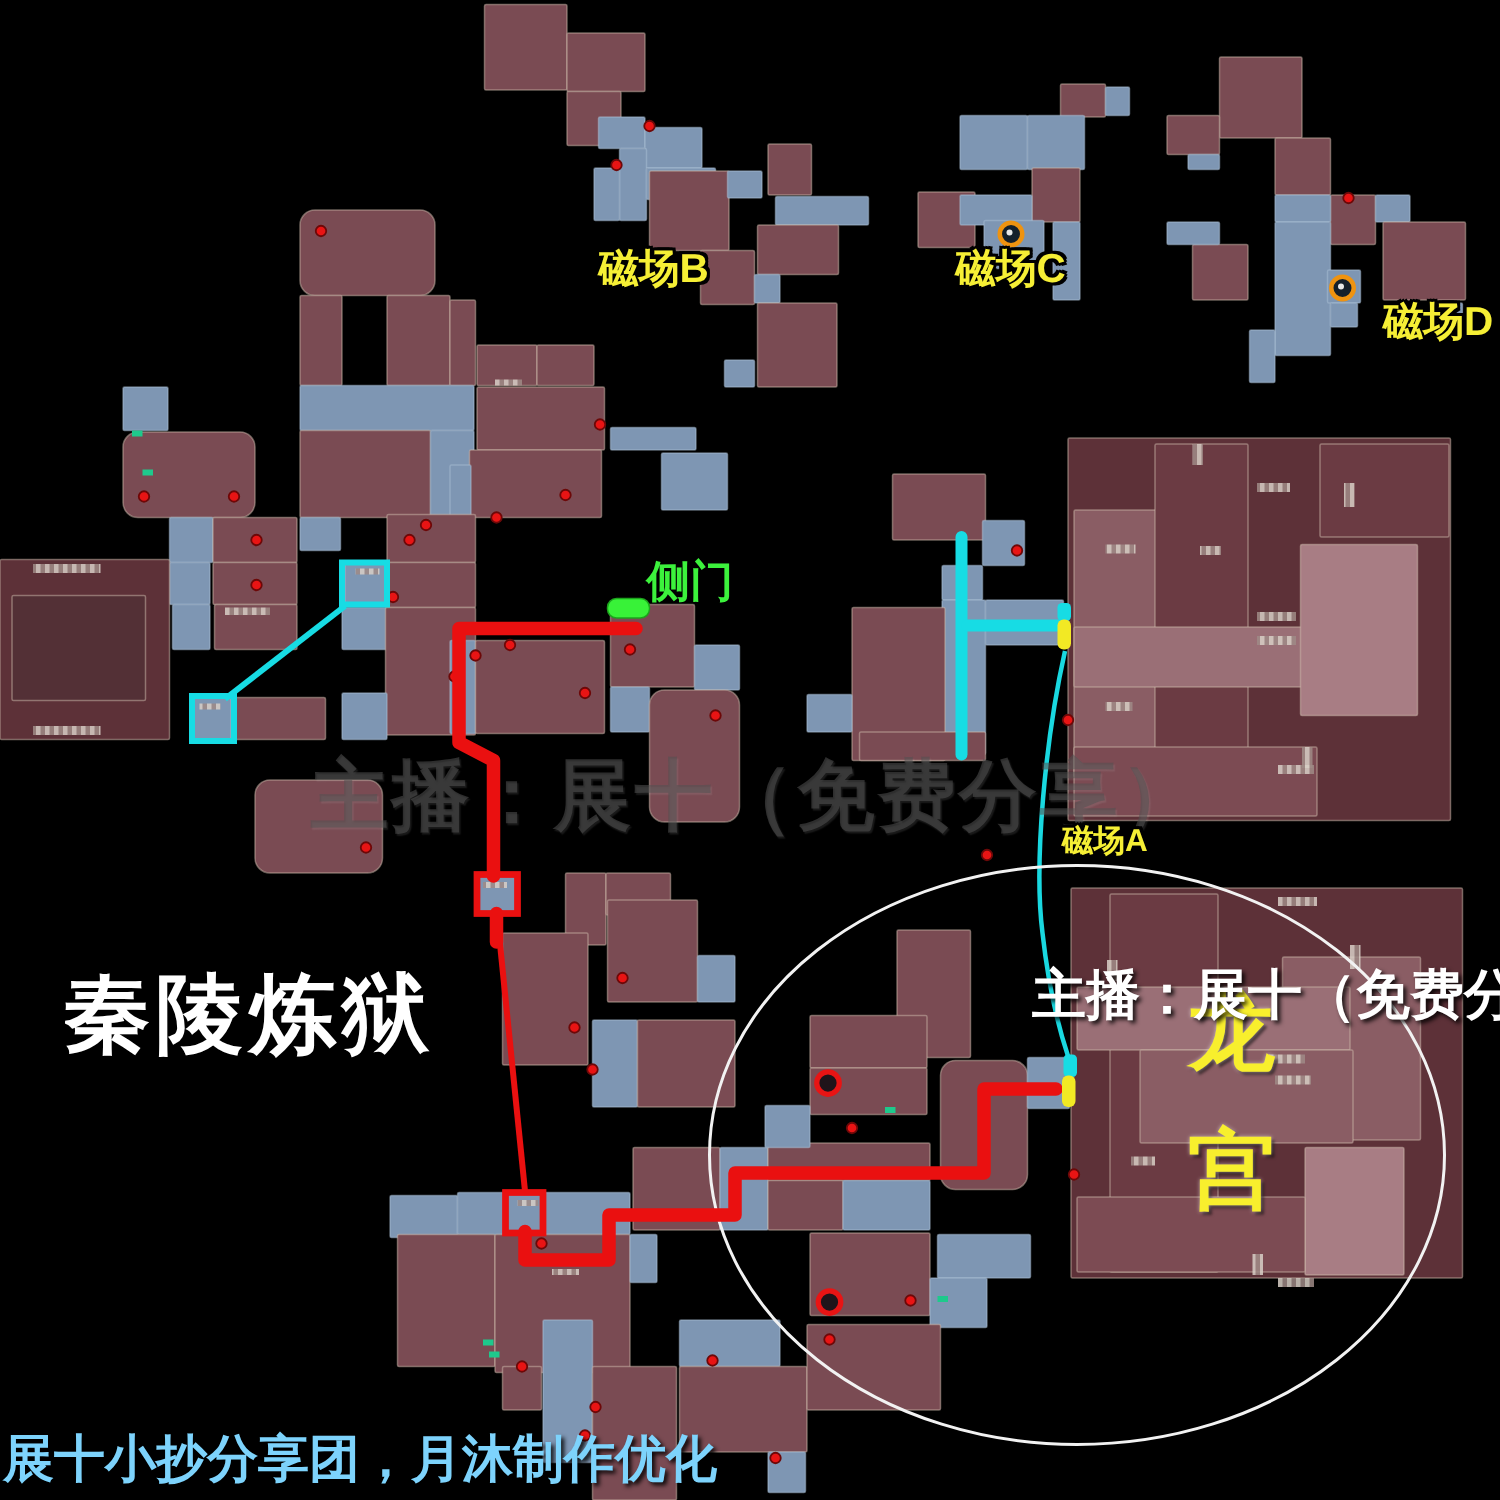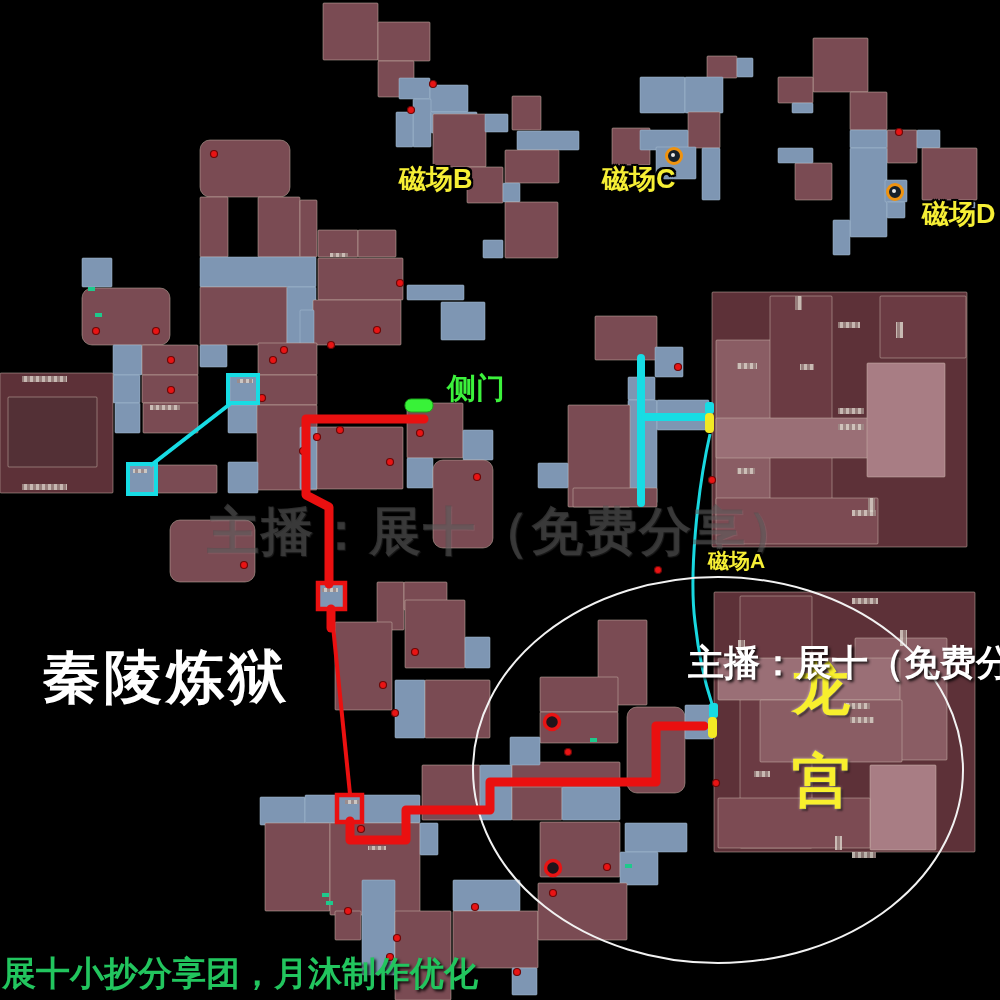--- a/index.html
+++ b/index.html
@@ -4,29 +4,29 @@
 <style>
   html,body{margin:0;padding:0;background:#000;}
   #stage{position:relative;width:1000px;height:1000px;background:#000;overflow:hidden;
          font-family:"Liberation Sans","DejaVu Sans",sans-serif;}
   #map{position:absolute;left:0;top:0;}
   .lbl{position:absolute;white-space:nowrap;font-weight:700;line-height:1;}
   .lbl-yellow{color:#f6ef35;font-size:27px;
     text-shadow:2px 0 0 #000,-2px 0 0 #000,0 2px 0 #000,0 -2px 0 #000,
                 2px 2px 0 #000,-2px -2px 0 #000,2px -2px 0 #000,-2px 2px 0 #000;}
   .lbl-green{color:#3cf23c;font-size:29px;
-    text-shadow:2px 0 0 #031,−2px 0 0 #031,0 2px 0 #013,2px 2px 2px rgba(0,0,0,.9);margin-left:16px;}
+    text-shadow:2px 0 0 #031,−2px 0 0 #031,0 2px 0 #013,2px 2px 2px rgba(0,0,0,.9);}
   .lbl-title{color:#fff;font-size:58px;letter-spacing:4px;
     text-shadow:2px 3px 3px rgba(0,0,0,.85);}
   .lbl-dragon{color:#f8ef2d;font-size:58px;width:62px;white-space:normal;
     line-height:1.6;text-shadow:0 0 3px rgba(255,255,255,.55),2px 2px 2px rgba(0,0,0,.6);}
   .lbl-wm{color:#fff;font-size:36px;text-shadow:2px 2px 3px rgba(0,0,0,.85);}
   .lbl-ghost{color:rgba(82,82,82,.55);font-size:52px;letter-spacing:2px;
     text-shadow:1px 1px 1px rgba(190,190,190,.14);}
-  .lbl-credit{color:#22c55e;font-size:34px;text-shadow:2px 2px 3px rgba(0,0,0,.9);}
+  .lbl-credit{color:#7dd3fc;font-size:34px;text-shadow:2px 2px 3px rgba(0,0,0,.9);}
 </style>
 </head>
 <body>
 
 <div id="stage">
   <svg id="map" width="1000" height="1000" viewBox="0 0 1000 1000">
     <defs>
       <pattern id="st" width="6" height="6" patternUnits="userSpaceOnUse">
         <rect width="6" height="6" fill="#9f8a86"></rect>
         <rect x="0" y="0" width="3" height="6" fill="#d8cfc6"></rect>
@@ -264,21 +264,21 @@
       <rect x="128" y="464" width="28" height="30" fill="none" stroke="#17dce4" stroke-width="4"></rect>
       <rect x="705" y="402" width="9" height="12" rx="3" fill="#17dce4"></rect>
       <rect x="705" y="413" width="9" height="20" rx="4" fill="#f2e924"></rect>
       <rect x="709" y="703" width="9" height="15" rx="3" fill="#17dce4"></rect>
       <rect x="708" y="717" width="9" height="21" rx="4" fill="#f2e924"></rect>
       <rect x="405" y="399" width="28" height="13" rx="6" fill="#38f238" stroke="#1da41d" stroke-width="1"></rect>
     </svg>
 
   <div class="lbl lbl-ghost" style="left:207px;top:505px;">主播：展十（免费分享）</div>
   <div class="lbl lbl-yellow" style="left:399px;top:166px;">磁场B</div>
-  <div class="lbl lbl-yellow" style="left:602px;top:166px;">磁场C</div>
+  <div class="lbl lbl-yellow" style="left:637px;top:166px;">磁场C</div>
   <div class="lbl lbl-yellow" style="left:890px;top:201px;margin-left:32px;">磁场D</div>
   <div class="lbl lbl-yellow" style="left:708px;top:550px;font-size:21px;">磁场A</div>
   <div class="lbl lbl-green" style="left:431px;top:374px;">侧门</div>
   <div class="lbl lbl-dragon" style="left:792px;top:642px;">龙宫</div>
   <div class="lbl lbl-title" style="left:42px;top:648px;">秦陵炼狱</div>
   <div class="lbl lbl-wm" style="left:688px;top:645px;">主播：展十（免费分享）</div>
   <div class="lbl lbl-credit" style="left:2px;top:956px;">展十小抄分享团，月沐制作优化</div>
 </div>
 
 </body></html>

